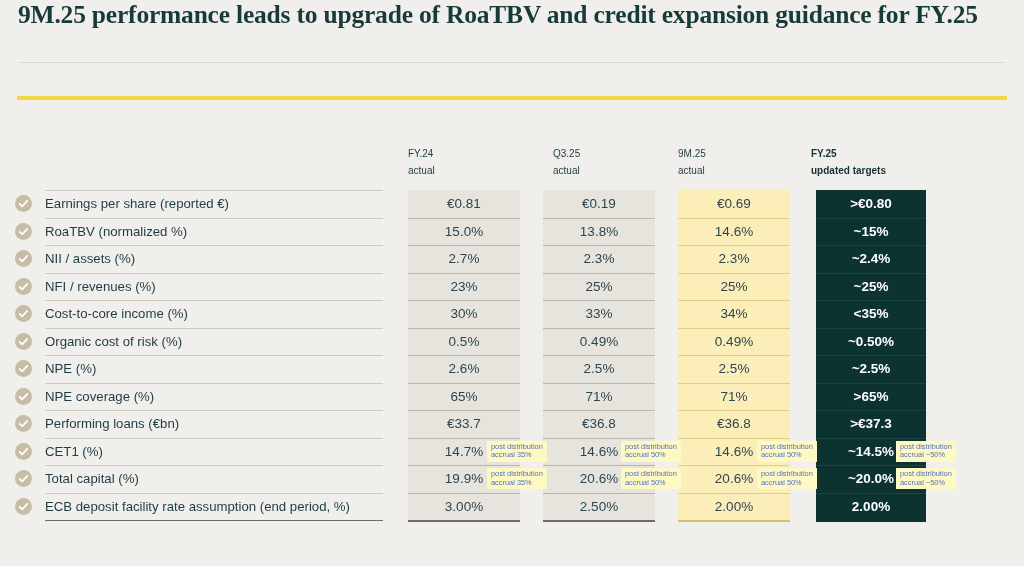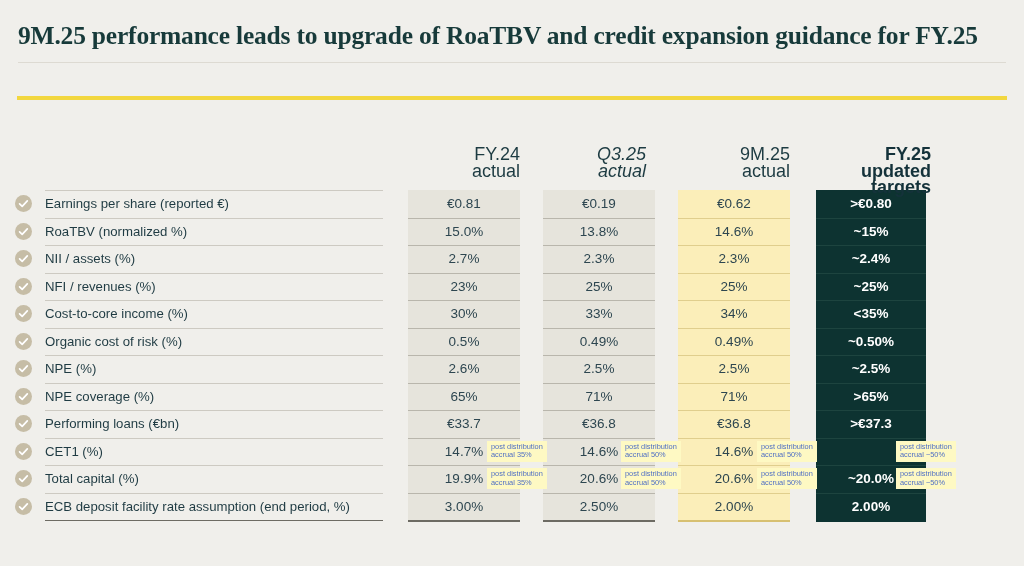--- a/index.html
+++ b/index.html
@@ -14,21 +14,21 @@
     background: #f0efeb;
     font-family: "Liberation Sans", sans-serif;
     color: #18343a;
     position: relative;
   }
 
   
   .slide-title {
     position: absolute;
     left: 18px;
-    top: 21px;
+    top: 0;
     width: 990px;
     font-family: "Liberation Serif", serif;
     font-size: 25.5px;
     font-weight: 700;
     letter-spacing: -0.2px;
     color: #173a3a;
     white-space: nowrap;
   }
 
   .title-rule {
@@ -67,29 +67,29 @@
   .band-fy24 { left: 408px; width: 112px; background: #e6e4dc; }
   .band-q325 { left: 543px; width: 112px; background: #e6e4dc; }
   .band-9m25 { left: 678px; width: 112px; background: #fbeeb9; }
   .band-fy25 { left: 816px; width: 110px; background: #0d3331; }
 
   
   .col-head {
     position: absolute;
     top: 146px;
     width: 112px;
-    text-align: right;
-    font-size: 18px;
+    text-align: left;
+    font-size: 10px;
     line-height: 16.5px;
     color: #1d3b42;
   }
   .col-head .l1 { display: block; }
   .col-head .l2 { display: block; }
   .ch-fy24 { left: 408px; }
-  .ch-q325 { left: 534px; font-style: italic; }
+  .ch-q325 { left: 553px; }
   .ch-9m25 { left: 678px; }
   .ch-fy25 { left: 811px; width: 120px; font-weight: 700; color: #14323a; }
 
   
   .row {
     position: absolute;
     left: 0;
     width: 840px;
     height: 27.5px;
   }
@@ -217,21 +217,21 @@
       <div class="row" style="top: 190px;">
         <div class="row-sep"></div>
         <span class="row-check">
           <svg width="17" height="17" viewBox="0 0 17 17">
             <path d="M4.6 8.8 L7.2 11.3 L12.3 5.9" fill="none" stroke="#ffffff" stroke-width="1.7" stroke-linecap="round" stroke-linejoin="round"></path>
           </svg>
         </span>
         <span class="row-label">Earnings per share (reported €)</span>
         <div class="cell cell-fy24">€0.81</div>
         <div class="cell cell-q325">€0.19</div>
-        <div class="cell cell-9m25">€0.62</div>
+        <div class="cell cell-9m25">€0.69</div>
         <div class="cell cell-fy25">&gt;€0.80</div>
       </div>
       <div class="row" style="top: 217.5px;">
         <div class="row-sep"></div>
         <span class="row-check">
           <svg width="17" height="17" viewBox="0 0 17 17">
             <path d="M4.6 8.8 L7.2 11.3 L12.3 5.9" fill="none" stroke="#ffffff" stroke-width="1.7" stroke-linecap="round" stroke-linejoin="round"></path>
           </svg>
         </span>
         <span class="row-label">RoaTBV (normalized %)</span>
@@ -371,20 +371,21 @@
           </svg>
         </span>
         <span class="row-label">CET1 (%)</span>
         <div class="cell-sep sep-fy24"></div>
         <div class="cell cell-fy24">14.7%</div>
         <div class="cell-sep sep-q325"></div>
         <div class="cell cell-q325">14.6%</div>
         <div class="cell-sep sep-9m25"></div>
         <div class="cell cell-9m25">14.6%</div>
         <div class="cell-sep sep-fy25"></div>
+        <div class="cell cell-fy25">~14.5%</div>
         <div class="annot an-fy24">post distribution<br>accrual 35%</div>
         <div class="annot an-q325">post distribution<br>accrual 50%</div>
         <div class="annot an-9m25">post distribution<br>accrual 50%</div>
         <div class="annot an-fy25">post distribution<br>accrual ~50%</div>
       </div>
       <div class="row" style="top: 465px;">
         <div class="row-sep"></div>
         <span class="row-check">
           <svg width="17" height="17" viewBox="0 0 17 17">
             <path d="M4.6 8.8 L7.2 11.3 L12.3 5.9" fill="none" stroke="#ffffff" stroke-width="1.7" stroke-linecap="round" stroke-linejoin="round"></path>

